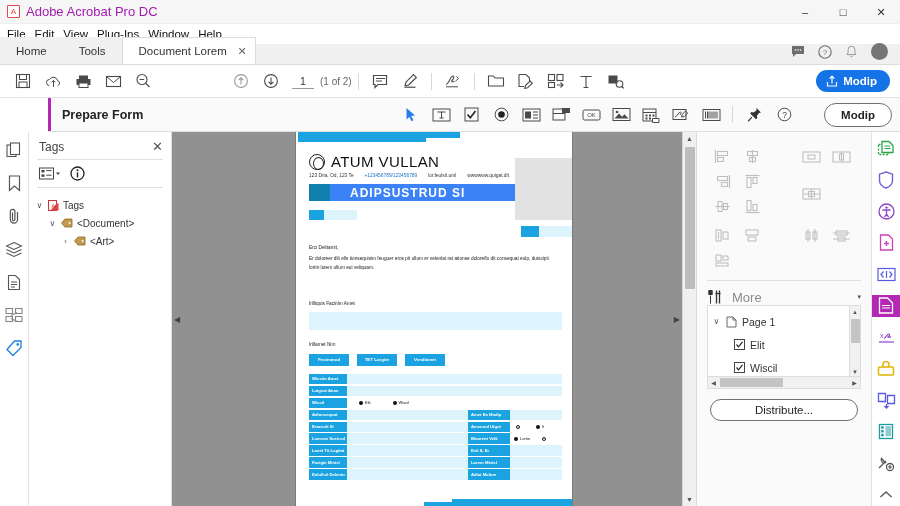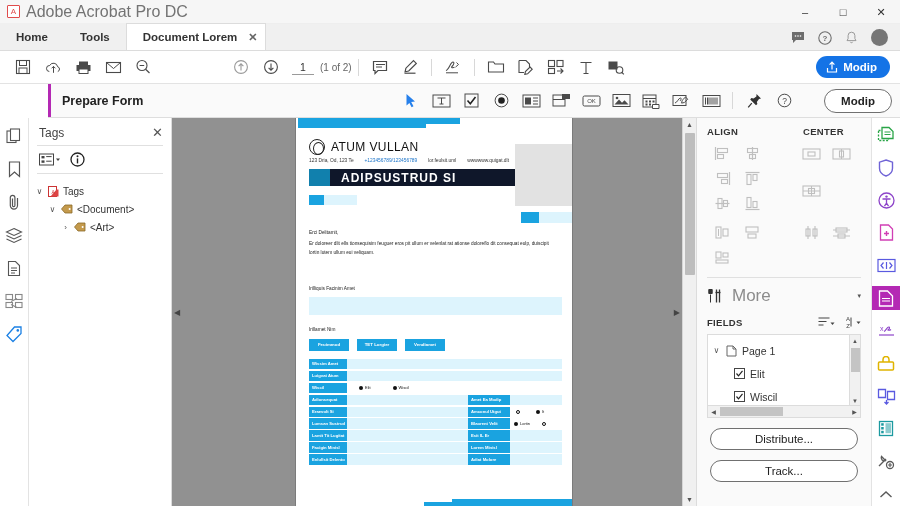--- a/index.html
+++ b/index.html
@@ -10,32 +10,32 @@
   }
   .app { position:relative; width:900px; height:506px; display:flex; flex-direction:column; }
 
   
   .titlebar { height:24px; background:#f6f6f6; display:flex; align-items:center;
               border-bottom:1px solid #eee; position:relative; }
   .tb-icon { width:13px; height:13px; margin:0 6px 0 7px; position:relative; }
   .tb-icon .pdfglyph { position:absolute; inset:0; border:1px solid #e04b4b; border-radius:1px;
                        background:#fff; color:#e04b4b; font-size:8px; line-height:11px; text-align:center;
                        font-family:"Liberation Sans", sans-serif; }
-  .tb-title { font-size:16px; color:#737373; }
+  .tb-title { font-size:13px; color:#a21caf; }
   .winbtns { position:absolute; right:0; top:0; display:flex; height:24px; }
   .winbtn { width:38px; height:24px; display:flex; align-items:center; justify-content:center;
             font-size:11px; color:#333; }
 
   
   .menubar { height:20px; background:#fff; display:flex; align-items:center; padding-left:7px; gap:0; }
   .menuitem { font-size:11.5px; padding:2px 9px 2px 0; color:#111; }
 
   
-  .tabbar { height:27px; background:#f0f0f0; display:flex; align-items:flex-end; position:relative;
-            border-bottom:1px solid #dcdcdc;font-weight:bold; }
+  .tabbar { height:21px; background:#f0f0f0; display:flex; align-items:flex-end; position:relative;
+            border-bottom:1px solid #dcdcdc; }
   .tab { height:27px; display:flex; align-items:center; padding:0 16px; font-size:11.5px; color:#333;
          background:#f0f0f0; }
   .tab.active { background:#fff; border-left:1px solid #dcdcdc; border-right:1px solid #dcdcdc;
                 border-top:1px solid #dcdcdc; height:27px; padding-right:28px; position:relative; }
   .tab-close { position:absolute; right:8px; top:7px; font-size:11px; color:#666; }
   .tabbar-right { margin-left:auto; display:flex; align-items:center; gap:13px; padding:0 12px 4px 0; }
   .tr-icon { color:#6d6d6d; display:flex; align-items:center; }
   .avatar { width:17px; height:17px; border-radius:50%; background:#767676; }
 
   
@@ -101,28 +101,28 @@
 
   
   .pg-topbar { position:relative; height:12px; }
   .pg-topbar .b1 { position:absolute; left:2px; top:0; width:128px; height:10px; background:#1aa3e0; }
   .pg-topbar .b2 { position:absolute; left:126px; top:0; width:38px; height:6px; background:#1aa3e0; }
   .pg-inner { padding:5px 10px 0 13px; position:relative; }
   .logo-row { display:flex; align-items:center; gap:6px; margin-top:4px; }
   .logo-mark { width:16px; height:16px; border:1.4px solid #222; border-radius:50%; position:relative; }
   .logo-mark:after { content:""; position:absolute; left:3px; top:2px; width:9px; height:11px;
                      border:1.2px solid #222; border-radius:50%; }
-  .logo-name { font-size:12px; letter-spacing:.4px; color:#111; }
+  .logo-name { font-size:15px; letter-spacing:.4px; color:#111; }
   .addr-row { display:flex; gap:8px; margin-top:4px; font-size:3.6px; color:#333; transform:scale(1.35);
               transform-origin:left center; }
   .addr-row .lnk { color:#1a73c8; }
   .banner { display:flex; margin-top:6px; height:17px; }
   .banner .sq { width:21px; background:#1180ad; }
-  .banner .txt { flex:1; background:#0f172a; color:#fff; font-size:12px; font-weight:bold; letter-spacing:1px;
-                 display:flex; align-items:center; padding-left:11px; }
+  .banner .txt { flex:1; background:#3b82f6; color:#fff; font-size:12px; font-weight:bold; letter-spacing:1px;
+                 display:flex; align-items:center; padding-left:20px; }
   .minirow { display:flex; margin-top:9px; gap:0; }
   .minirow .c1 { width:15px; height:10px; background:#1aa3e0; }
   .minirow .c2 { width:33px; height:10px; background:#ddf4fd; }
   .para-lbl { font-size:3.4px; margin-top:12px; color:#222; transform:scale(1.4); transform-origin:left top; }
   .para { font-size:3.4px; line-height:1.7; color:#222; margin-top:4px; transform:scale(1.4);
           transform-origin:left top; width:70%; }
   .field-lbl { font-size:3.4px; color:#222; margin-top:19px; transform:scale(1.4); transform-origin:left top; }
   .field-box { height:18px; background:#ddf4fd; margin-top:7px; width:100%; }
   .btn-row { display:flex; gap:8px; margin-top:8px; }
   .blue-btn { height:12px; background:#1aa3e0; color:#fff; font-size:4.4px; font-weight:bold;
@@ -152,21 +152,21 @@
             flex-direction:column; padding:8px 0 0 0; }
   .sec-heads { display:flex; padding:0 10px; }
   .sec-head { font-size:9.5px; font-weight:bold; color:#333; letter-spacing:.3px; }
   .sec-head.a { width:96px; }
   .align-grid { display:flex; padding:4px 10px 0 10px; }
   .ag-left { width:96px; display:flex; flex-wrap:wrap; }
   .ag-right { display:flex; flex-wrap:wrap; width:70px; }
   .abtn { width:30px; height:25px; display:flex; align-items:center; justify-content:center; color:#bfbfbf; }
   .rule { height:1px; background:#e0e0e0; margin:7px 10px 0 10px; }
   .more-row { display:flex; align-items:center; gap:8px; padding:8px 10px 0 10px; }
-  .more-lbl { font-size:17px; color:#8c8c8c; }
+  .more-lbl { font-size:13px; color:#8c8c8c; }
   .more-caret { margin-left:auto; font-size:7px; color:#555; }
   .fields-row { display:flex; align-items:center; padding:9px 10px 5px 10px; }
   .fields-lbl { font-size:9.5px; font-weight:bold; color:#333; letter-spacing:.3px; }
   .fields-icons { margin-left:auto; display:flex; gap:10px; align-items:center; color:#444; }
   .tree { margin:0 10px; border:1px solid #dcdcdc; background:#fff; height:84px; position:relative;
           overflow:hidden; }
   .tree-in { padding:4px 4px; font-size:10.5px; color:#333; }
   .tr-row { display:flex; align-items:center; gap:5px; height:23px; }
   .tr-row.ind { padding-left:22px; }
   .tree-vs { position:absolute; right:0; top:0; width:11px; height:72px; background:#f1f1f1;
@@ -198,20 +198,28 @@
       <div class="pdfglyph">A</div>
     </div>
     <div class="tb-title">Adobe Acrobat Pro DC</div>
     <div class="winbtns">
       <div class="winbtn">–</div>
       <div class="winbtn">□</div>
       <div class="winbtn close">✕</div>
     </div>
   </div>
 
+  <div class="menubar">
+    <div class="menuitem">File</div>
+    <div class="menuitem">Edit</div>
+    <div class="menuitem">View</div>
+    <div class="menuitem">Plug-Ins</div>
+    <div class="menuitem">Window</div>
+    <div class="menuitem">Help</div>
+  </div>
 
   <div class="tabbar">
     <div class="tab">Home</div>
     <div class="tab">Tools</div>
     <div class="tab active">
       <span>Document Lorem</span>
       <span class="tab-close">✕</span>
     </div>
     <div class="tabbar-right">
       <div class="tr-icon">
@@ -691,24 +699,20 @@
 
       <div class="collapse-r">▶</div>
       <div class="doc-scroll">
         <div class="ds-up">▲</div>
         <div class="ds-thumb"></div>
         <div class="ds-dn" style="position:absolute;bottom:0;left:0;right:0">▼</div>
       </div>
     </div>
 
     <div class="rpanel">
-      <div class="sec-heads">
-        <div class="sec-head a">ALIGN</div>
-        <div class="sec-head">CENTER</div>
-      </div>
       <div class="align-grid">
         <div class="ag-left">
           <div class="abtn">
             <svg width="17" height="15" viewBox="0 0 17 15">
                 <path d="M1.5 1v13" stroke="#bfbfbf" stroke-width="1.2"></path>
                 <rect x="3.5" y="2.5" width="10" height="4" fill="none" stroke="#bfbfbf" stroke-width="1.1"></rect>
                 <rect x="3.5" y="8.5" width="6" height="4" fill="none" stroke="#bfbfbf" stroke-width="1.1"></rect>
               </svg>
           </div>
           <div class="abtn">
@@ -818,39 +822,20 @@
           <svg width="17" height="16" viewBox="0 0 17 16">
               <path d="M3.5 1.5v4M3.5 6.5v8M1.8 1.5h3.4v4H1.8z" fill="#333" stroke="#333" stroke-width="1"></path>
               <path d="M9.5 1.5v13M12.5 1.5v13" stroke="#333" stroke-width="1.3"></path>
               <path d="M8.5 4.5h5" stroke="#333" stroke-width="1.3"></path>
             </svg>
         </span>
         <span class="more-lbl">More</span>
         <span class="more-caret">▾</span>
       </div>
 
-      <div class="fields-row">
-        <span class="fields-lbl">FIELDS</span>
-        <span class="fields-icons">
-          <span>
-            <svg width="17" height="12" viewBox="0 0 17 12">
-                <path d="M0.5 2h11M0.5 5.5h8M0.5 9h5" stroke="#444" stroke-width="1.2"></path>
-                <path d="M12.5 6.5l2 2.6 2-2.6z" fill="#444"></path>
-              </svg>
-          </span>
-          <span>
-            <svg width="16" height="14" viewBox="0 0 16 14">
-                <text x="3" y="6" font-size="6" text-anchor="middle" fill="#444" font-family="Liberation Sans">A</text>
-                <text x="3" y="12.5" font-size="6" text-anchor="middle" fill="#444" font-family="Liberation Sans">Z</text>
-                <path x="6" d="M6 2.5v9" stroke="#444" stroke-width="1"></path>
-                <path d="M11.5 6.5l2 2.6 2-2.6z" fill="#444"></path>
-              </svg>
-          </span>
-        </span>
-      </div>
 
       <div class="tree">
         <div class="tree-in">
           <div class="tr-row">
             <span class="tw">∨</span>
             <span>
               <svg width="11" height="12" viewBox="0 0 11 12">
                   <path d="M1 1h6l3 3v7H1z" fill="#fff" stroke="#666" stroke-width="1"></path>
                   <path d="M7 1v3h3" fill="none" stroke="#666" stroke-width="1"></path>
                 </svg>
@@ -886,21 +871,20 @@
           <div class="tvs-a" style="position:absolute;bottom:0;left:0;right:0">▼</div>
         </div>
         <div class="tree-hs">
           <div class="ths-a">◀</div>
           <div class="ths-thumb"></div>
           <div class="ths-a" style="margin-left:auto">▶</div>
         </div>
       </div>
 
       <div class="rp-btn">Distribute...</div>
-      <div class="rp-btn">Track...</div>
     </div>
 
     <div class="toolrail">
       <div class="trl">
         <svg width="19" height="17" viewBox="0 0 19 17">
             <rect x="1.5" y="4.5" width="10" height="10" fill="none" stroke="#2aa548" stroke-width="1.3" stroke-dasharray="2 1.4"></rect>
             <path d="M5 1.5h7l4 4v7H5z" fill="#fff" stroke="#2aa548" stroke-width="1.3"></path>
             <path d="M7.5 6h6M7.5 8.5h6" stroke="#2aa548" stroke-width="1.1"></path>
           </svg>
       </div>

